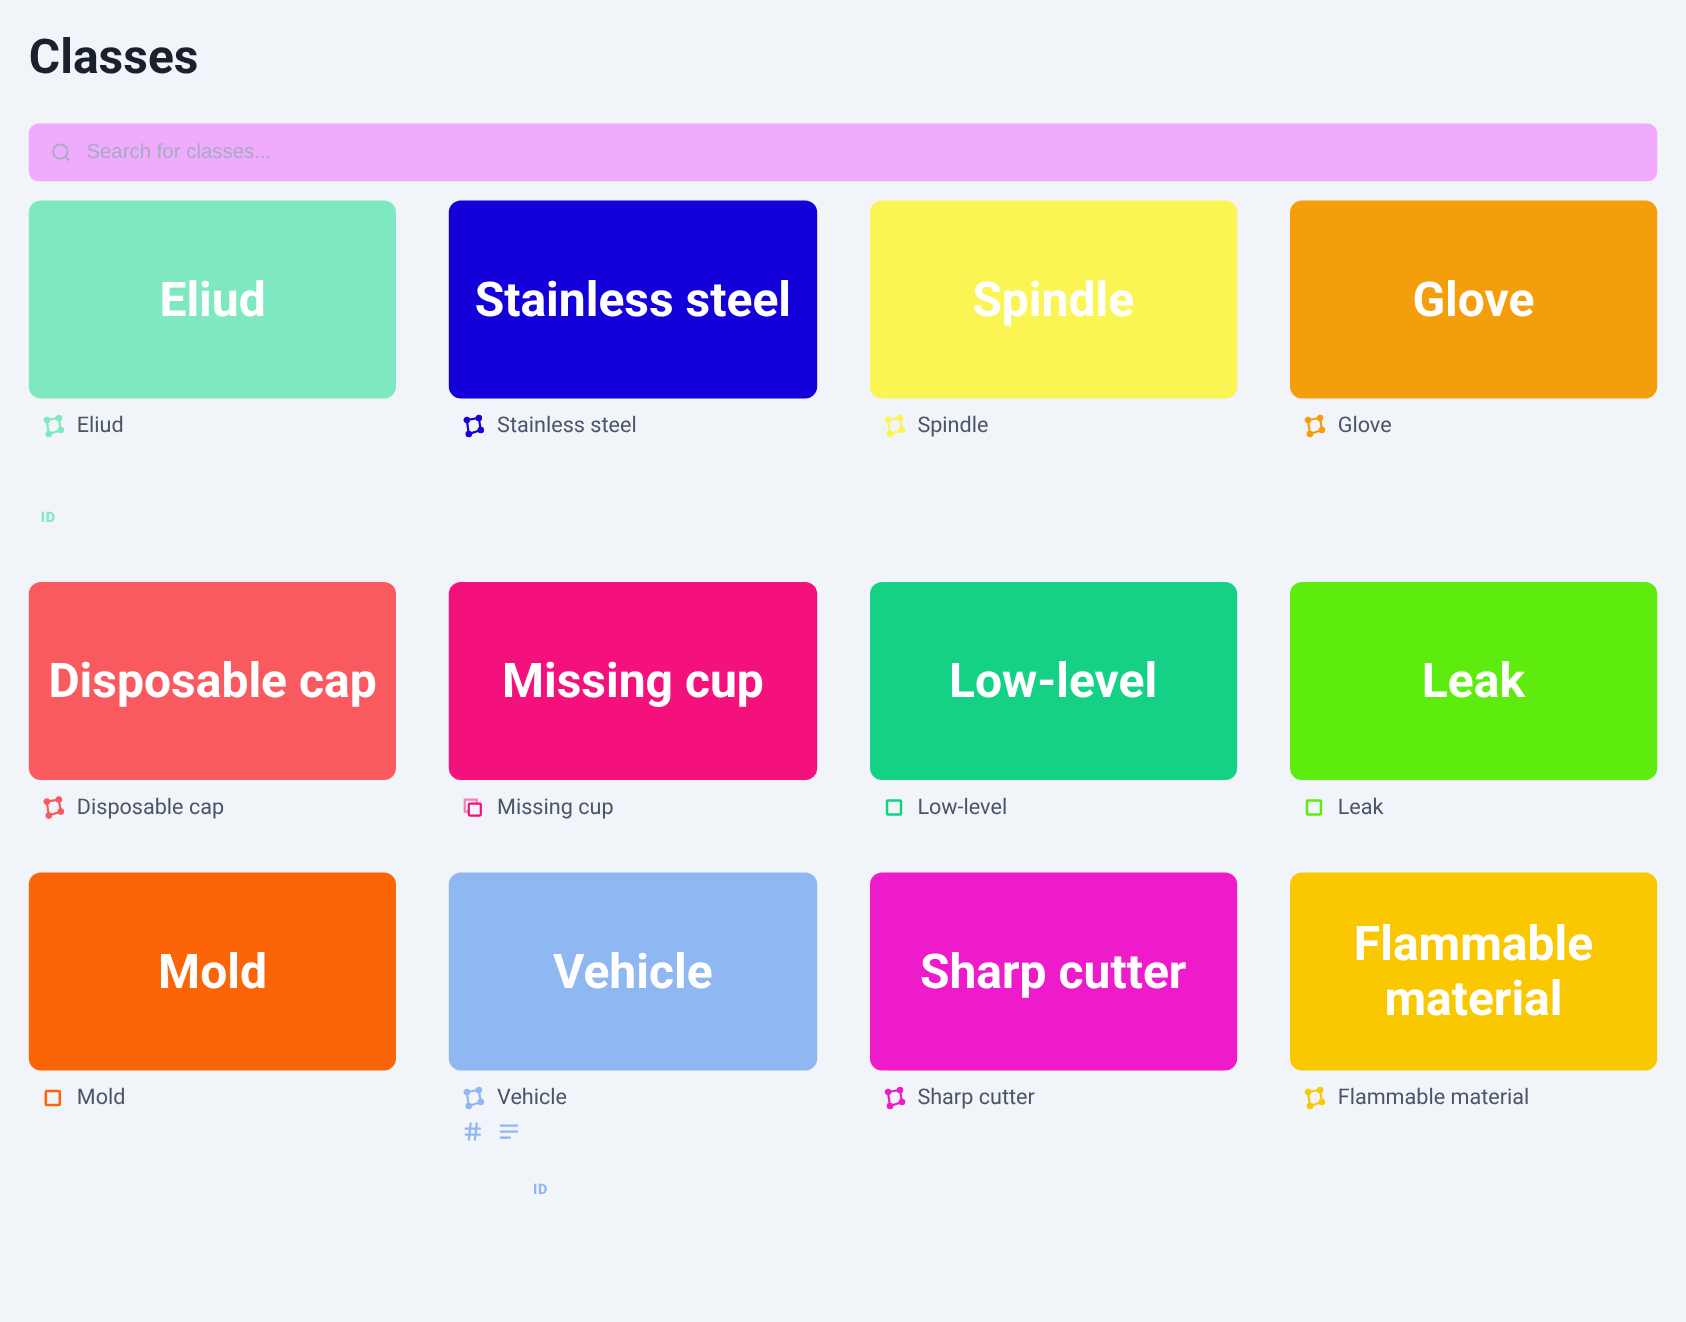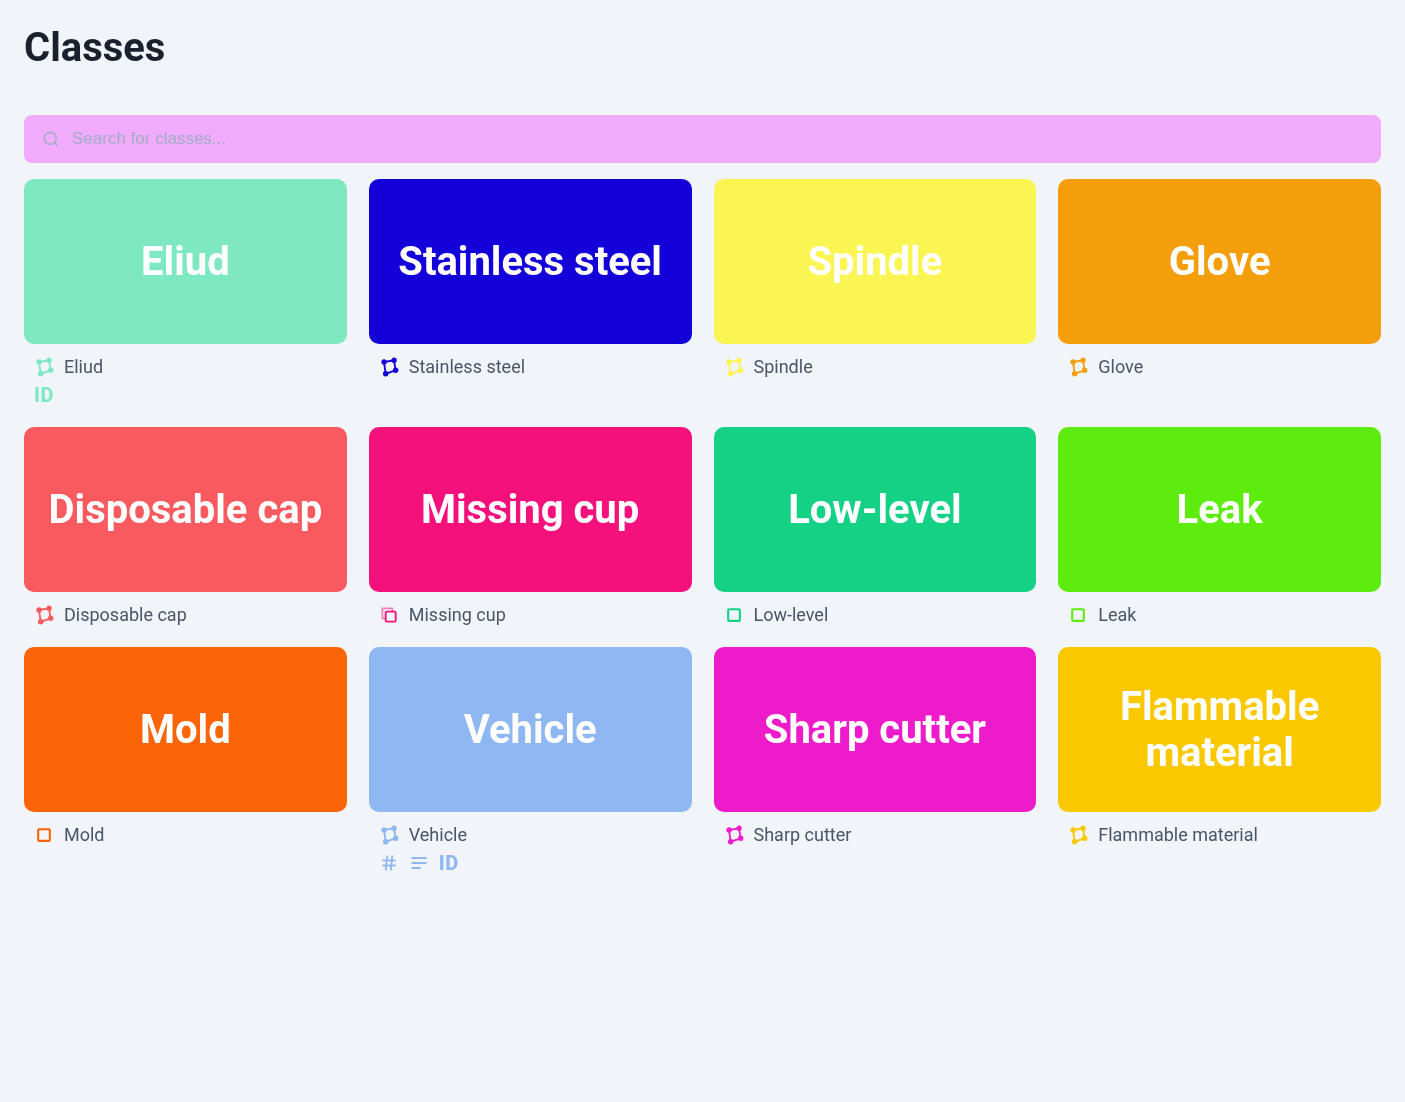--- a/index.html
+++ b/index.html
@@ -9,21 +9,21 @@
     }
     body {
       font-family: -apple-system, BlinkMacSystemFont, 'Segoe UI', Roboto, Helvetica, Arial, sans-serif;
       background: #f1f4f8;
       padding: 24px;
     }
     .page-title {
       font-size: 40px;
       font-weight: 700;
       color: #1a202c;
-      margin-bottom: 44px;
+      margin-bottom: 32px;
     }
     .search-container {
       position: relative;
       margin-bottom: 16px;
     }
     .search-icon {
       position: absolute;
       left: 18px;
       top: 50%;
       transform: translateY(-50%);
@@ -40,21 +40,21 @@
       font-size: 17px;
       color: #4a5568;
       outline: none;
     }
     .search-input::placeholder {
       color: #a0aec0;
     }
     .grid {
       display: grid;
       grid-template-columns: repeat(4, 1fr);
-      gap: 22px;
+      gap: 44px;
     }
     .card {
       display: flex;
       flex-direction: column;
     }
     .card-tile {
       height: 165px;
       border-radius: 10px;
       display: flex;
       align-items: center;
@@ -95,22 +95,23 @@
       padding-left: 10px;
     }
     .badge {
       display: flex;
       align-items: center;
       justify-content: center;
       height: 20px;
     }
     .id-badge {
       font-weight: 800;
-      font-size: 20px;
+      font-size: 12px;
       letter-spacing: 0.5px;
+      margin-top: 48px;
     }
   </style>
 </head>
 <body>
 
 <h1 class="page-title">Classes</h1>
 
 <div class="search-container">
   <svg class="search-icon" viewBox="0 0 24 24" fill="none" stroke="currentColor" stroke-width="2">
     <circle cx="11" cy="11" r="8"></circle>

